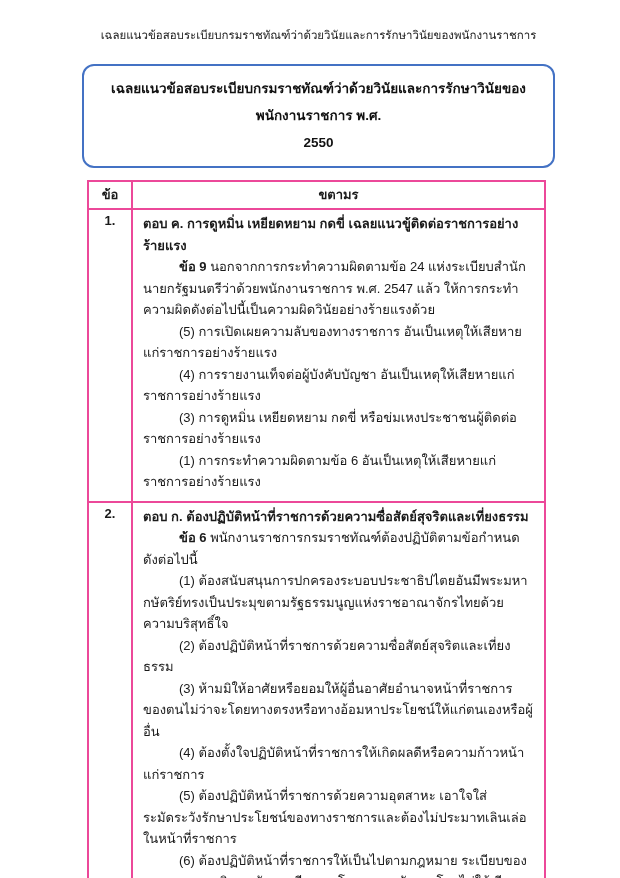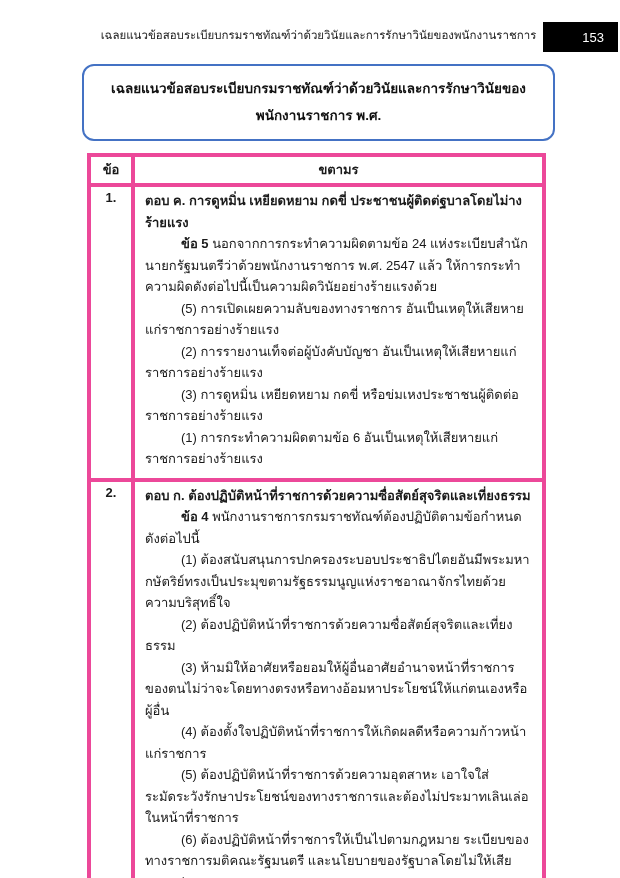--- a/index.html
+++ b/index.html
@@ -48,21 +48,21 @@
     color: #111;
     background: #fff;
   }
   table.answers {
     margin: 12px 0 0 87px;
     width: 459px;
     border-collapse: collapse;
     table-layout: fixed;
   }
   table.answers th, table.answers td {
-    border: 4px solid #ec4899;
+    border: 2px solid #ec4899;
     vertical-align: top;
   }
   col.no-col { width: 44px; }
   th {
     font-size: 13px;
     font-weight: bold;
     padding: 2px 2px 3px 2px;
     text-align: center;
   }
   td.no-cell {
@@ -81,53 +81,53 @@
   td.ans-cell p.para { text-indent: 36px; }
   td.ans-cell p.para .lead { font-weight: bold; }
   .row-1-cell { height: 193px; }
   .row-2-cell { height: 437px; }
 </style>
 </head>
 <body>
 
 <div class="topbar">
   <div class="running-header">เฉลยแนวข้อสอบระเบียบกรมราชทัณฑ์ว่าด้วยวินัยและการรักษาวินัยของพนักงานราชการ</div>
-  <div class="page-badge">153</div>
 </div>
 
 <div class="title-box">
   <div>เฉลยแนวข้อสอบระเบียบกรมราชทัณฑ์ว่าด้วยวินัยและการรักษาวินัยของพนักงานราชการ พ.ศ.</div>
+  <div>2550</div>
 </div>
 
 <table class="answers">
   <colgroup>
       <col class="no-col">
       <col>
     </colgroup>
   <tbody>
       <tr>
     <th>ข้อ</th>
     <th>ขตามร</th>
   </tr>
   <tr>
     <td class="no-cell">1.</td>
     <td class="ans-cell row-1-cell">
-      <p class="answer-line">ตอบ ค. การดูหมิ่น เหยียดหยาม กดขี่ ประชาชนผู้ติดต่ฐบาลโดยไม่างร้ายแรง</p>
-      <p class="para"><span class="lead">ข้อ 5</span><span> นอกจากการกระทำความผิดตามข้อ 24 แห่งระเบียบสำนักนายกรัฐมนตรีว่าด้วยพนักงานราชการ พ.ศ. 2547 แล้ว ให้การกระทำความผิดดังต่อไปนี้เป็นความผิดวินัยอย่างร้ายแรงด้วย</span></p>
+      <p class="answer-line">ตอบ ค. การดูหมิ่น เหยียดหยาม กดขี่ เฉลยแนวขู้ติดต่อราชการอย่างร้ายแรง</p>
+      <p class="para"><span class="lead">ข้อ 9</span><span> นอกจากการกระทำความผิดตามข้อ 24 แห่งระเบียบสำนักนายกรัฐมนตรีว่าด้วยพนักงานราชการ พ.ศ. 2547 แล้ว ให้การกระทำความผิดดังต่อไปนี้เป็นความผิดวินัยอย่างร้ายแรงด้วย</span></p>
       <p class="para">(5) การเปิดเผยความลับของทางราชการ อันเป็นเหตุให้เสียหายแก่ราชการอย่างร้ายแรง</p>
-      <p class="para">(2) การรายงานเท็จต่อผู้บังคับบัญชา อันเป็นเหตุให้เสียหายแก่ราชการอย่างร้ายแรง</p>
+      <p class="para">(4) การรายงานเท็จต่อผู้บังคับบัญชา อันเป็นเหตุให้เสียหายแก่ราชการอย่างร้ายแรง</p>
       <p class="para">(3) การดูหมิ่น เหยียดหยาม กดขี่ หรือข่มเหงประชาชนผู้ติดต่อราชการอย่างร้ายแรง</p>
       <p class="para">(1) การกระทำความผิดตามข้อ 6 อันเป็นเหตุให้เสียหายแก่ราชการอย่างร้ายแรง</p>
     </td>
   </tr>
   <tr>
     <td class="no-cell">2.</td>
     <td class="ans-cell row-2-cell">
       <p class="answer-line">ตอบ ก. ต้องปฏิบัติหน้าที่ราชการด้วยความซื่อสัตย์สุจริตและเที่ยงธรรม</p>
-      <p class="para"><span class="lead">ข้อ 4</span><span> พนักงานราชการกรมราชทัณฑ์ต้องปฏิบัติตามข้อกำหนด ดังต่อไปนี้</span></p>
+      <p class="para"><span class="lead">ข้อ 6</span><span> พนักงานราชการกรมราชทัณฑ์ต้องปฏิบัติตามข้อกำหนด ดังต่อไปนี้</span></p>
       <p class="para">(1) ต้องสนับสนุนการปกครองระบอบประชาธิปไตยอันมีพระมหากษัตริย์ทรงเป็นประมุขตามรัฐธรรมนูญแห่งราชอาณาจักรไทยด้วยความบริสุทธิ์ใจ</p>
       <p class="para">(2) ต้องปฏิบัติหน้าที่ราชการด้วยความซื่อสัตย์สุจริตและเที่ยงธรรม</p>
       <p class="para">(3) ห้ามมิให้อาศัยหรือยอมให้ผู้อื่นอาศัยอำนาจหน้าที่ราชการของตนไม่ว่าจะโดยทางตรงหรือทางอ้อมหาประโยชน์ให้แก่ตนเองหรือผู้อื่น</p>
       <p class="para">(4) ต้องตั้งใจปฏิบัติหน้าที่ราชการให้เกิดผลดีหรือความก้าวหน้าแก่ราชการ</p>
       <p class="para">(5) ต้องปฏิบัติหน้าที่ราชการด้วยความอุตสาหะ เอาใจใส่ระมัดระวังรักษาประโยชน์ของทางราชการและต้องไม่ประมาทเลินเล่อในหน้าที่ราชการ</p>
       <p class="para">(6) ต้องปฏิบัติหน้าที่ราชการให้เป็นไปตามกฎหมาย ระเบียบของทางราชการมติคณะรัฐมนตรี และนโยบายของรัฐบาลโดยไม่ให้เสียหายแก่ราชการ</p>
 
     </td>
   </tr>
 </tbody>

